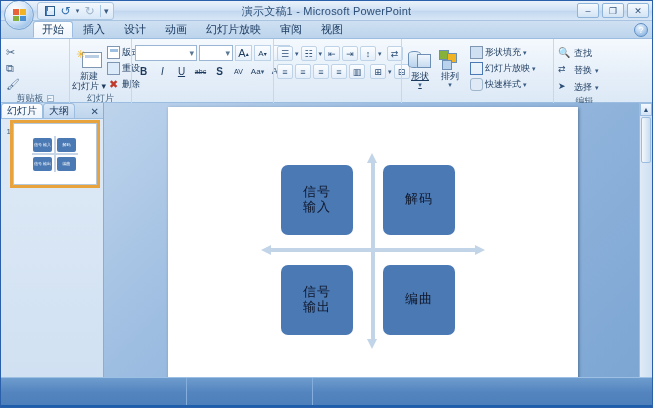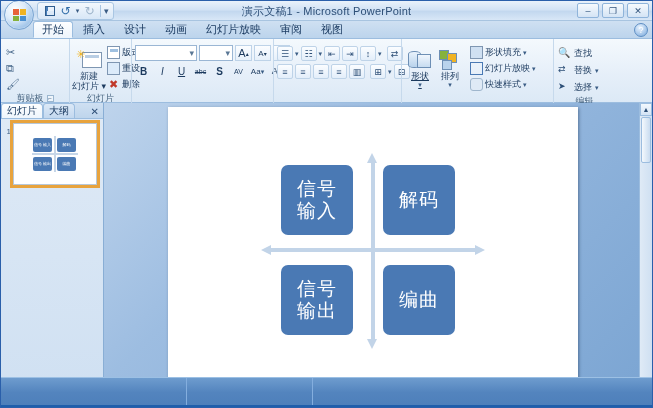--- a/index.html
+++ b/index.html
@@ -182,22 +182,22 @@
   .axis-v { position:absolute; left:106px; top:0; width:11px; height:196px; }
   .bar-h { position:absolute; left:10px; right:10px; top:3.5px; height:4px; background:#c2d4e8;}
   .bar-v { position:absolute; top:10px; bottom:10px; left:3.5px; width:4px; background:#c2d4e8;}
   .tri { position:absolute; width:0; height:0; }
   .tri.left  { left:0;  top:0px;  border-top:5.5px solid transparent; border-bottom:5.5px solid transparent; border-right:10px solid #c2d4e8;}
   .tri.right { right:0; top:0px;  border-top:5.5px solid transparent; border-bottom:5.5px solid transparent; border-left:10px solid #c2d4e8;}
   .tri.up    { top:0;    left:0px; border-left:5.5px solid transparent; border-right:5.5px solid transparent; border-bottom:10px solid #c2d4e8;}
   .tri.down  { bottom:0; left:0px; border-left:5.5px solid transparent; border-right:5.5px solid transparent; border-top:10px solid #c2d4e8;}
 
   .qbox { position:absolute; width:72px; height:70px; background:#4a79b4; border-radius:7px;
-      color:#ffffff; display:flex; align-items:center; justify-content:center;
-      font-size:19px; line-height:1.12; text-align:center; letter-spacing:1px;
+      color:#0f172a; display:flex; align-items:center; justify-content:center;
+      font-size:13px; line-height:1.12; text-align:center; letter-spacing:1px;
       font-family:"DejaVu Sans","Liberation Sans",sans-serif;}
   .qbox.tl { left:20px;  top:12px; }
   .qbox.tr { left:122px; top:12px; }
   .qbox.bl { left:20px;  top:112px; }
   .qbox.br { left:122px; top:112px; }
 
   
   .vscroll { position:absolute; right:0; top:0; bottom:0; width:13px;
       background:linear-gradient(90deg,#dfeaf6,#cfe0f2); border-left:1px solid #9cbddf;
       display:flex; flex-direction:column; }

